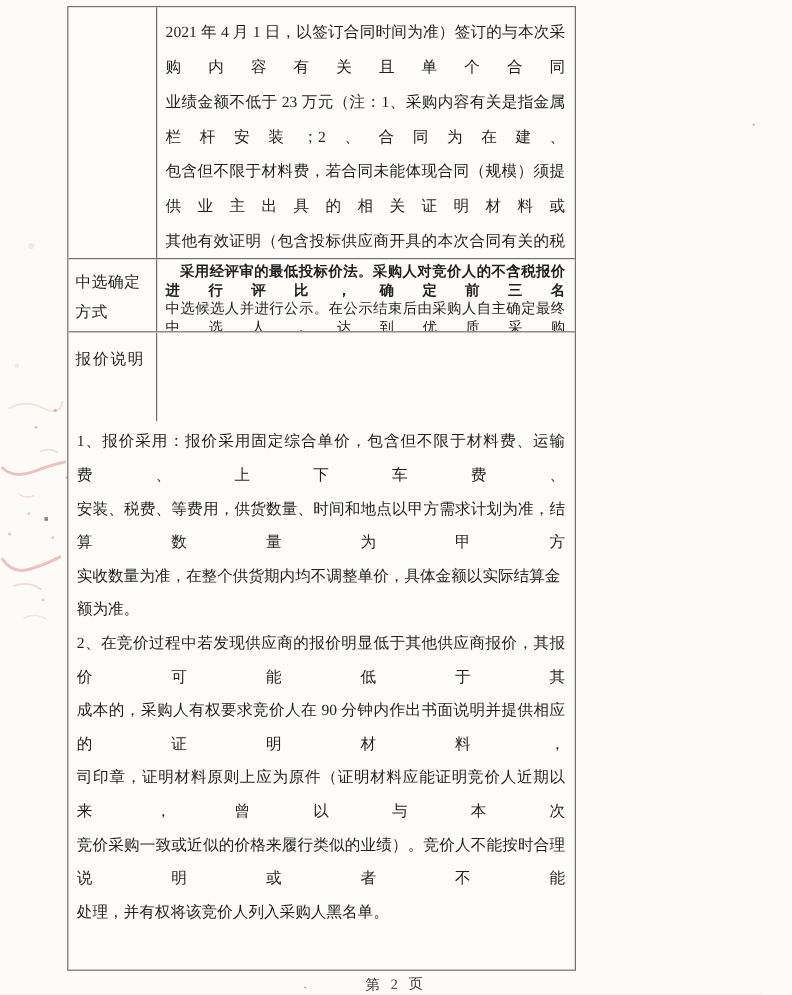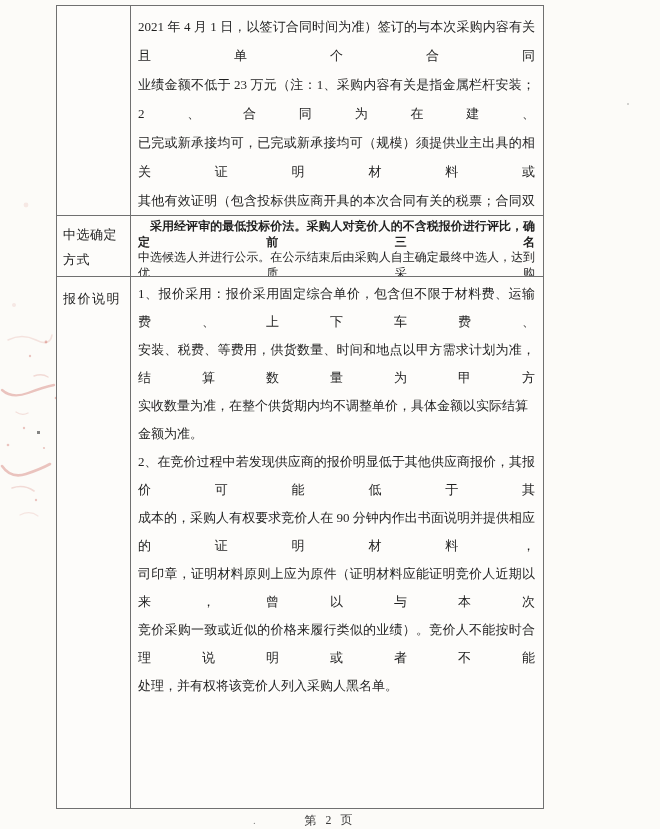--- a/index.html
+++ b/index.html
@@ -11,30 +11,30 @@
     position:relative;
     width:660px;height:829px;
     background:#fcfbf8;
     overflow:hidden;
     color:#232323;
   }
   
   .doc-table{
     position:absolute;
     left:56px;top:5px;
-    width:488px;
+    width:424px;
     border:1px solid #707070;
     box-sizing:border-box;
     background:#fdfcfa;
   }
   .t-row{display:flex;box-sizing:border-box;overflow:hidden;}
   .t-row + .t-row{border-top:1px solid #707070;}
   .row-continuation{height:209px;}
   .row-method{height:61px;}
-  .row-pricing{height:532px;}
+  .row-pricing{height:532px;flex-direction:column;}
   .cell-label{
     width:74px;
     flex:0 0 74px;
     border-right:1px solid #707070;
     box-sizing:border-box;
     padding:6px 2px 0 6px;
     font-size:13px;
     letter-spacing:0.5px;
     line-height:25px;
     word-break:break-all;
@@ -110,21 +110,21 @@
       <circle cx="628" cy="104" r="1" opacity="0.3"></circle>
     </g>
   </svg>
 
   <div class="doc-table">
       <div class="t-row row-continuation">
         <div class="cell-label"></div>
         <div class="cell-content">
           <div class="line j">2021 年 4 月 1 日，以签订合同时间为准）签订的与本次采购内容有关且单个合同</div>
           <div class="line j">业绩金额不低于 23 万元（注：1、采购内容有关是指金属栏杆安装；2、合同为在建、</div>
-          <div class="line j">已完或新承接均可，已完或新承接均可（规模）须提供业主出具的相关证明材料或</div>
+          <div class="line j">包含但不限于材料费，若合同未能体现合同（规模）须提供业主出具的相关证明材料或</div>
           <div class="line j">其他有效证明（包含投标供应商开具的本次合同有关的税票；合同双方经盖章的结算</div>
         </div>
       </div>
       <div class="t-row row-method">
         <div class="cell-label">中选确定方式</div>
         <div class="cell-content">
           <div class="line j i1">采用经评审的最低投标价法。采购人对竞价人的不含税报价进行评比，确定前三名</div>
           <div class="line j">中选候选人并进行公示。在公示结束后由采购人自主确定最终中选人，达到优质采购</div>
         </div>
       </div>

